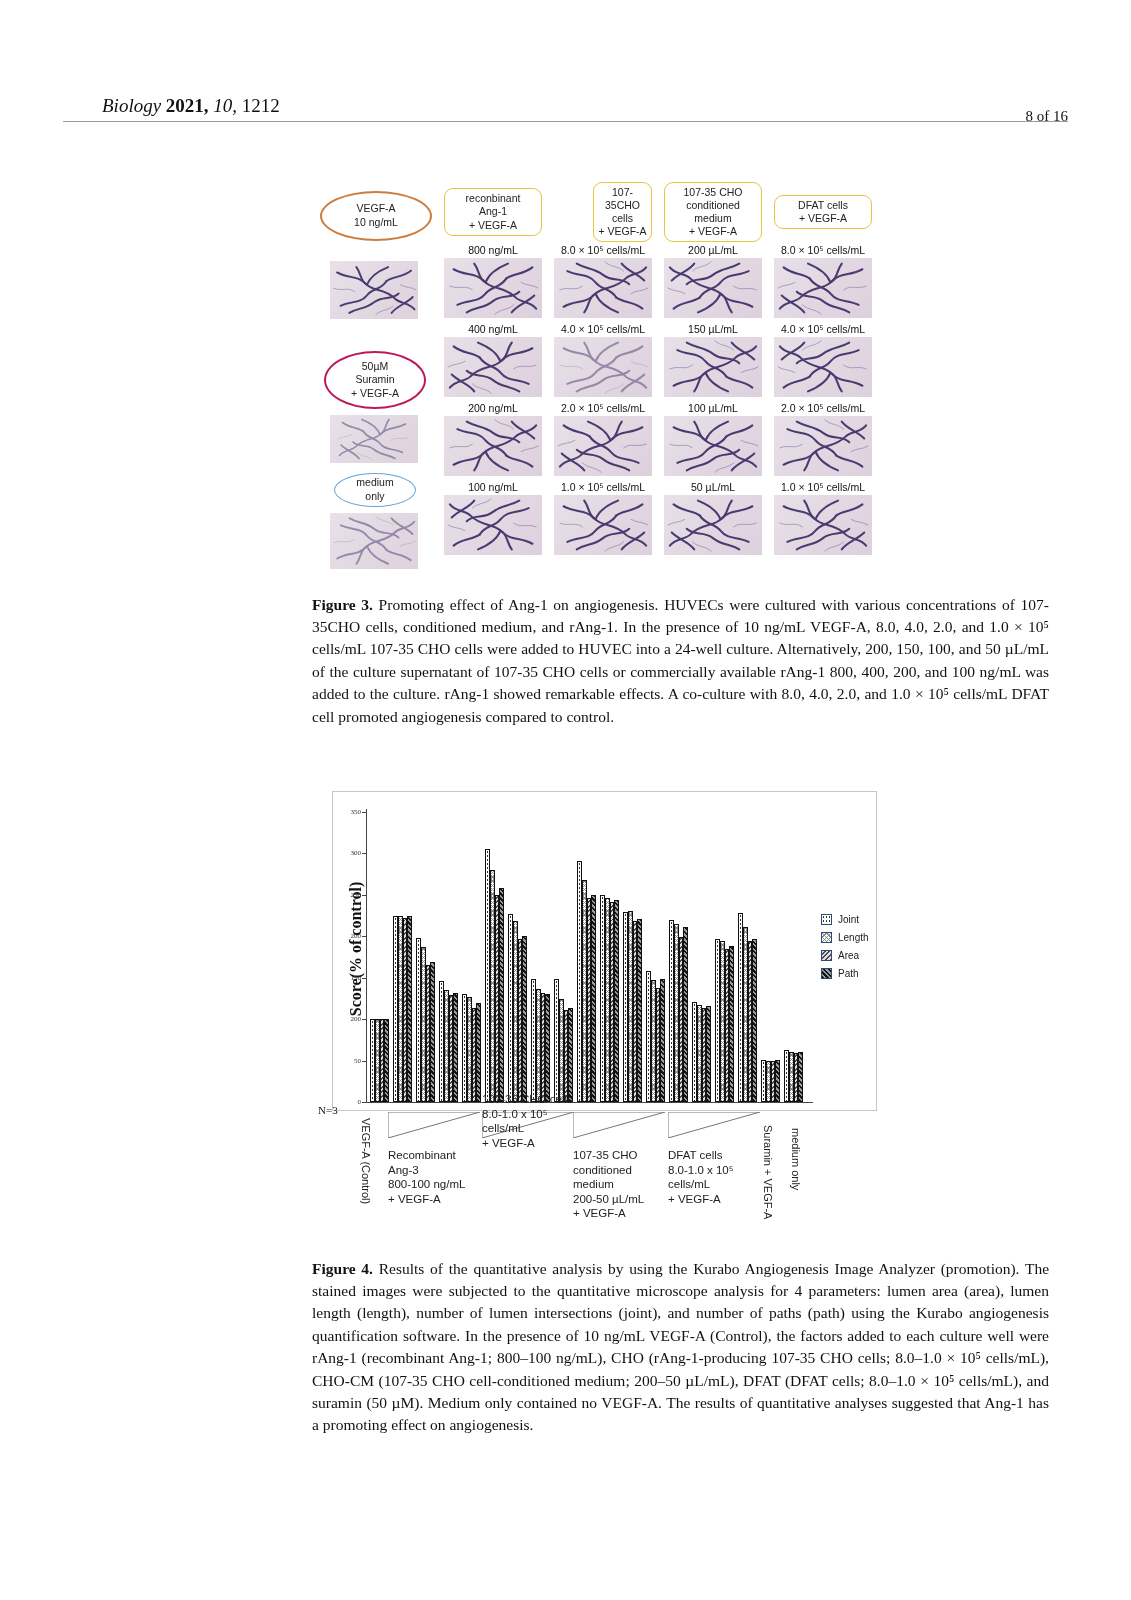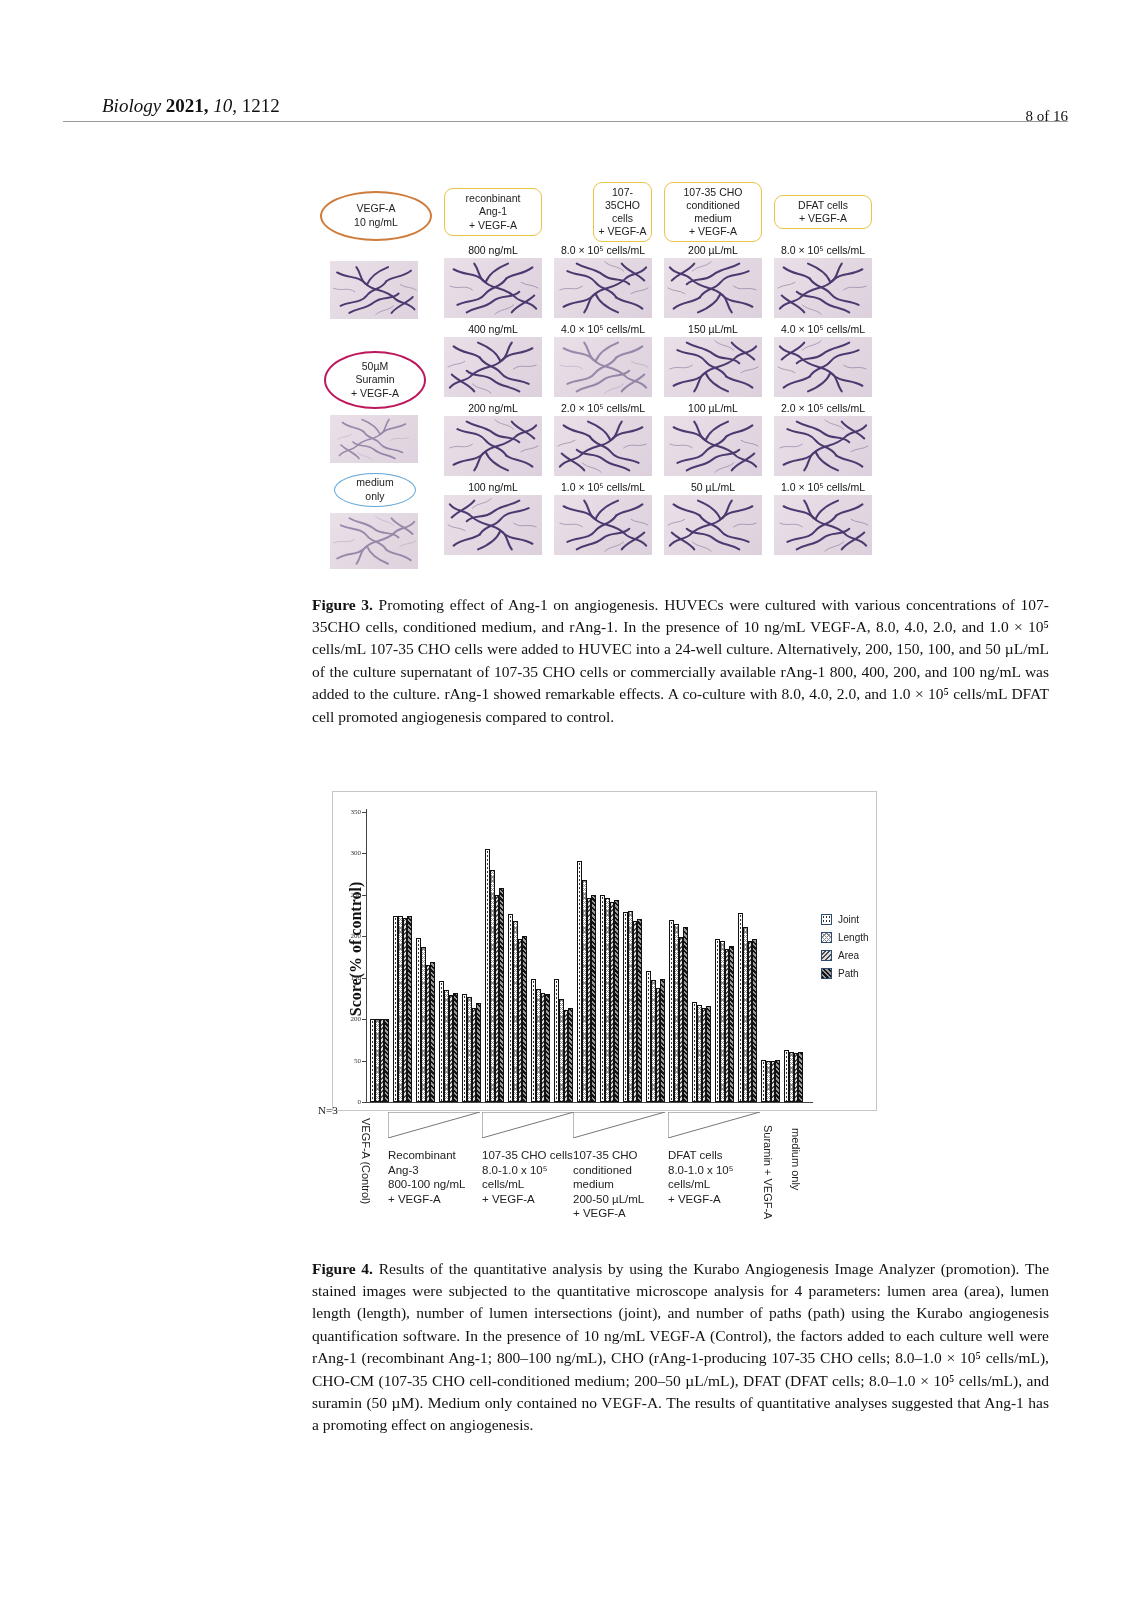--- a/index.html
+++ b/index.html
@@ -412,21 +412,21 @@
     <polygon points="0,0 92,0 0,26" fill="#fff" stroke="#777" stroke-width="1"></polygon>
     </svg>
   <svg class="wedge" style="left:668px;top:1112px;" viewBox="0 0 92 26" preserveAspectRatio="none">
     <polygon points="0,0 92,0 0,26" fill="#fff" stroke="#777" stroke-width="1"></polygon>
     </svg>
 
   <div class="sect" style="left: 388px; top: 1148px; white-space: pre-line;">Recombinant
 Ang-3
 800-100 ng/mL
 + VEGF-A</div>
-  <div class="sect" style="left: 482px; top: 1148px; white-space: pre-line;">107-35 CHO cells
+  <div class="sect" style="left: 482px; top: 1092px; white-space: pre-line;">107-35 CHO cells
 8.0-1.0 x 10⁵
 cells/mL
 + VEGF-A</div>
   <div class="sect" style="left: 573px; top: 1148px; white-space: pre-line;">107-35 CHO
 conditioned
 medium
 200-50 µL/mL
 + VEGF-A</div>
   <div class="sect" style="left: 668px; top: 1148px; white-space: pre-line;">DFAT cells
 8.0-1.0 x 10⁵

